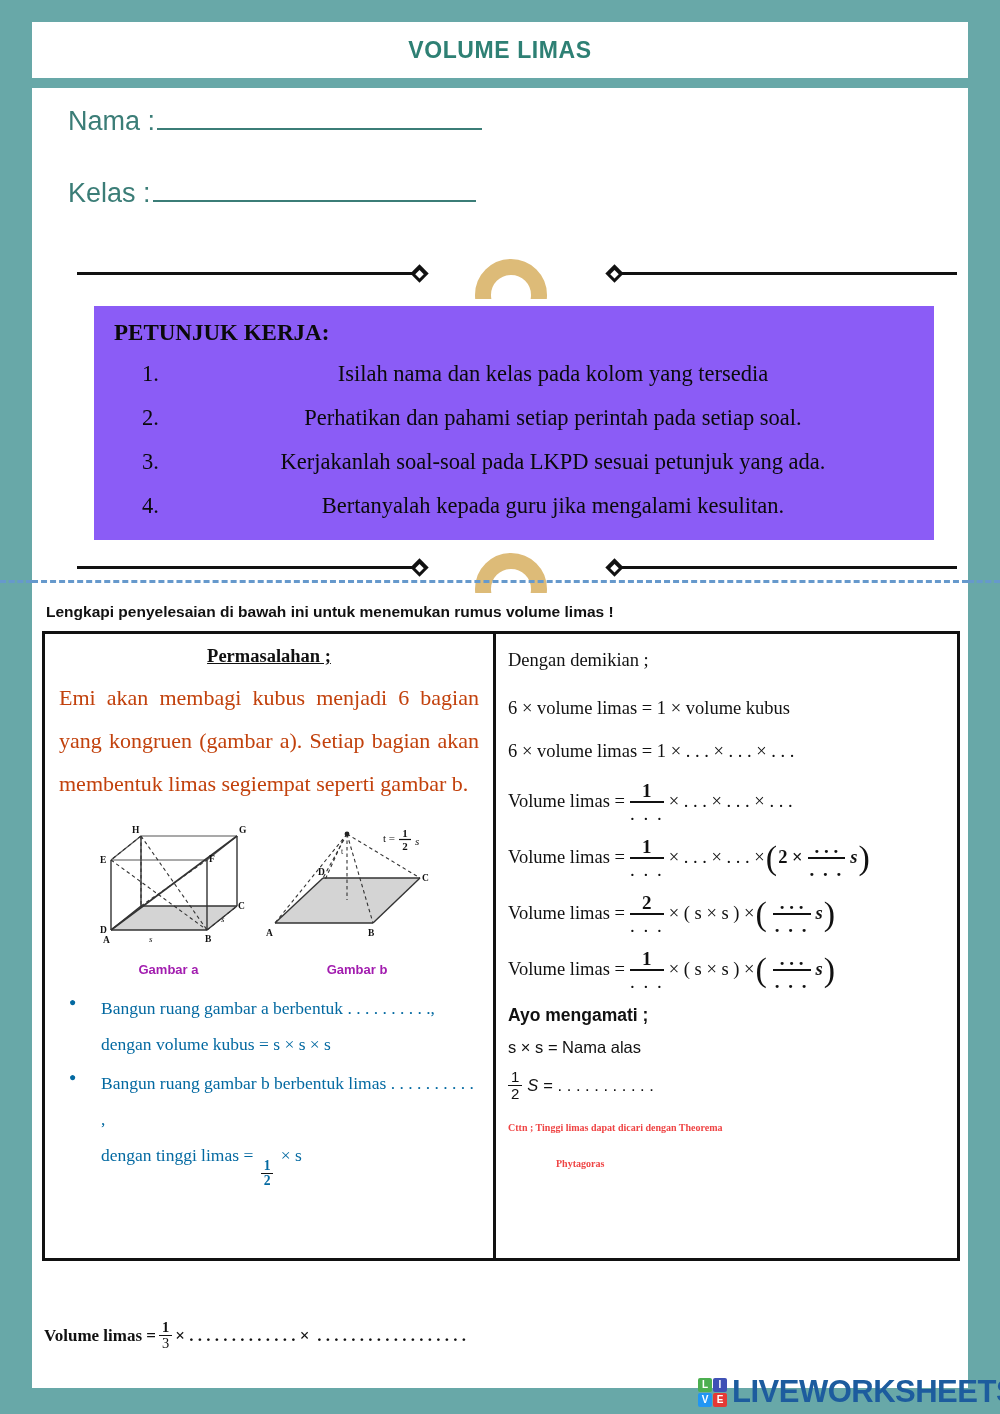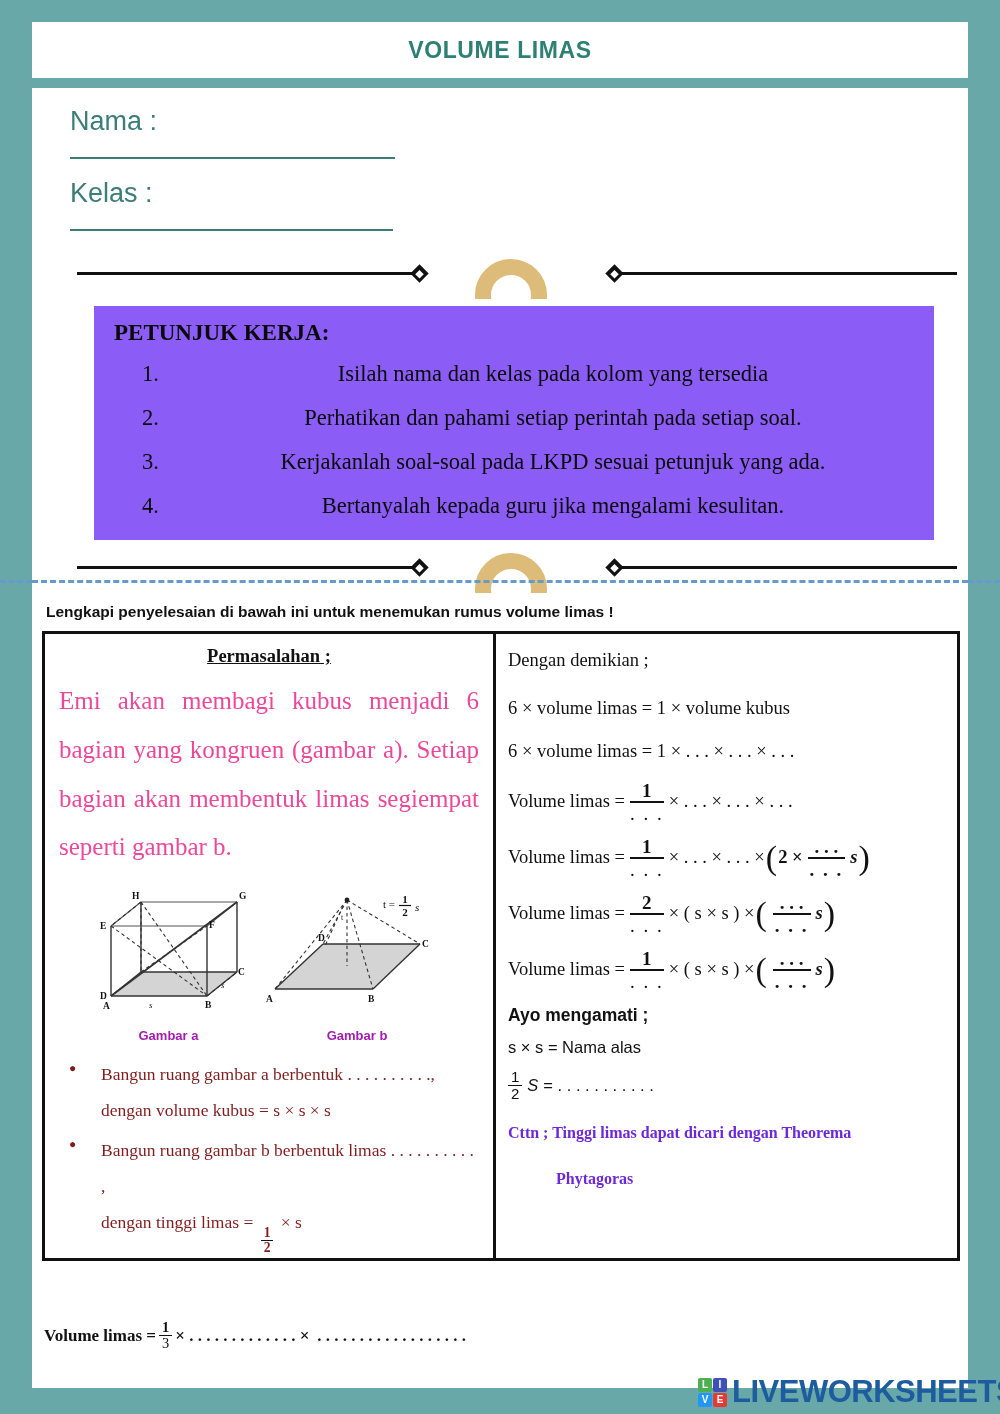--- a/index.html
+++ b/index.html
@@ -40,21 +40,20 @@
   }
 
   
   .field-row {
     position: absolute;
     display: flex;
     align-items: baseline;
     font-size: 27px;
     color: #3b7d77;
     font-family: "Liberation Sans", sans-serif;
-    flex-direction: column;
   }
   .field-nama { left: 36px; top: 18px; }
   .field-kelas { left: 36px; top: 90px; }
   .field-label { white-space: pre; }
   .field-line {
     display: inline-block;
     width: 325px;
     border-bottom: 2px solid #3b7d77;
     height: 22px;
     margin-left: 2px;
@@ -196,23 +195,23 @@
     text-align: center;
     font-family: "Liberation Serif", serif;
     font-size: 18.5px;
     font-weight: bold;
     text-decoration: underline;
     margin-bottom: 10px;
     color: #111;
   }
   .perm-body {
     font-family: "Liberation Serif", serif;
-    font-size: 25px;
+    font-size: 22px;
     line-height: 1.95;
-    color: #ec4899;
+    color: #c2410c;
     text-align: justify;
   }
 
   
   .figures {
     display: flex;
     justify-content: center;
     gap: 16px;
     margin-top: 12px;
   }
@@ -230,21 +229,21 @@
     list-style: none;
     margin-top: 14px;
     padding-left: 6px;
   }
   .bullets li {
     position: relative;
     padding-left: 36px;
     font-family: "Liberation Serif", serif;
     font-size: 17.5px;
     line-height: 2.05;
-    color: #7f1d1d;
+    color: #0369a1;
     margin-bottom: 4px;
   }
   .bullets li::before {
     content: "\25CF";
     position: absolute;
     left: 4px; top: -1px;
     font-size: 12px;
   }
 
   
@@ -328,23 +327,23 @@
     flex-direction: column;
     text-align: center;
     line-height: 1.05;
     margin-right: 5px;
   }
   .ayo-line .sfrac .n { border-bottom: 1.6px solid #111; padding: 0 3px; font-size: 15px; }
   .ayo-line .sfrac .d { padding: 0 3px; font-size: 15px; }
 
   .cttn {
     font-family: "Liberation Serif", serif;
-    font-size: 16px;
-    font-weight: bold;
-    color: #6d28d9;
+    font-size: 10px;
+    font-weight: bold;
+    color: #ef4444;
     line-height: 1.75;
     margin-top: 18px;
   }
   .cttn-2 { padding-left: 48px; }
 
   
   .concl-text {
     position: absolute;
     left: 12px; top: 1186px;
     font-family: "Liberation Serif", serif;

